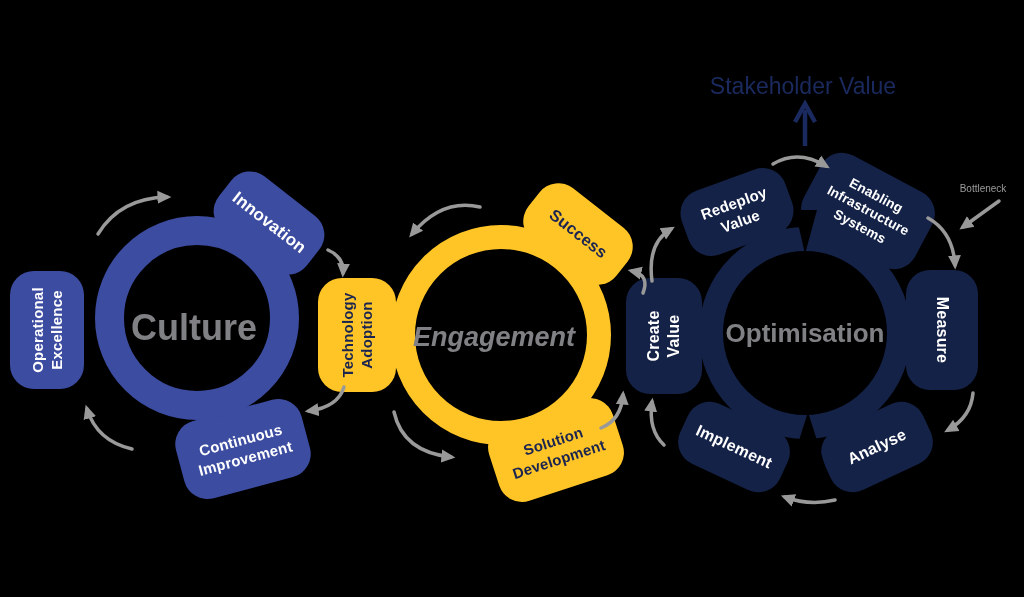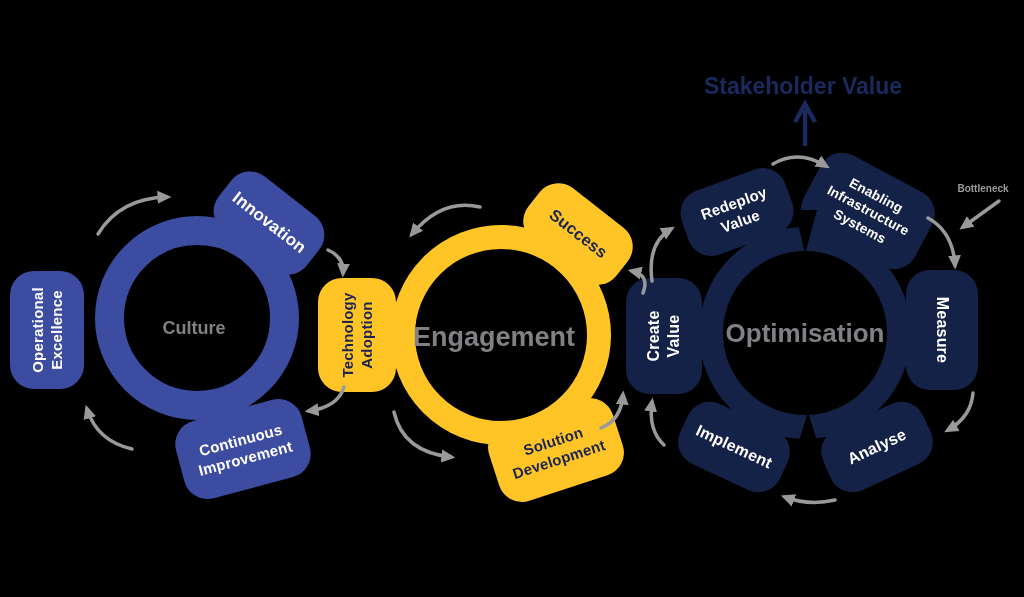--- a/index.html
+++ b/index.html
@@ -30,21 +30,21 @@
   .p-blue{background:var(--culture_blue,#3C4CA0);color:var(--petal_text_white,#fff);}
   .p-yellow{background:var(--engagement_yellow,#FFC527);color:var(--petal_text_navy,#1B2550);}
   .p-navy{background:var(--optimisation_navy,#152247);color:var(--petal_text_white,#fff);}
   .ring{position:absolute;box-sizing:border-box;border-style:solid;border-radius:50%;}
   .hub-title{
     position:absolute;transform:translate(-50%,-50%);
     font-weight:bold;color:var(--hub_title_gray,#808184);white-space:nowrap;
   }
   .float-label{
     position:absolute;transform:translate(-50%,-50%);
-    font-weight:bold;white-space:nowrap;
+    font-weight:normal;white-space:nowrap;
   }
   #overlay{position:absolute;left:0;top:0;pointer-events:none;}
   .arr{fill:none;stroke:var(--arrow_gray,#999);stroke-width:3.5;stroke-linecap:round;}
   .arrn{fill:none;stroke:var(--stakeholder_navy,#1B2A5E);stroke-width:4.5;stroke-linecap:butt;}
   .notch{fill:var(--background,#000);}
 </style>
 </head>
 <body>
 
 <div id="canvas">
@@ -117,22 +117,22 @@
   <div class="petal p-navy" style="left:734px;top:447px;width:110px;height:66px;--r:25deg;font-size:16px;">
     <div class="plines">
       <span>Implement</span>
     </div>
   </div>
 
   <div class="ring" style="left:95px;top:216px;width:204px;height:204px;border-width:29px;border-color:var(--culture_blue,#3C4CA0);"></div>
   <div class="ring" style="left:391px;top:225px;width:220px;height:220px;border-width:24px;border-color:var(--engagement_yellow,#FFC527);"></div>
   <div class="ring" style="left:699px;top:227px;width:212px;height:212px;border-width:24px;border-color:var(--optimisation_navy,#152247);"></div>
 
-  <div class="hub-title" style="left:194px;top:328px;font-size:18px;">Culture</div>
-  <div class="hub-title" style="left:494px;top:337px;font-size:27px;">Engagement</div>
+  <div class="hub-title" style="left:194px;top:328px;font-size:36px;">Culture</div>
+  <div class="hub-title" style="left:494px;top:337px;font-size:27px;font-style:italic;">Engagement</div>
   <div class="hub-title" style="left:805px;top:333px;font-size:26px;text-align:right;">Optimisation</div>
 
   <div class="float-label" style="left:803px;top:86px;font-size:23px;color:var(--stakeholder_navy,#1B2A5E);">Stakeholder Value</div>
   <div class="float-label" style="left:983px;top:188px;font-size:10px;color:var(--bottleneck_gray,#9A9A9A);">Bottleneck</div>
 
   <svg id="overlay" width="1024" height="597" viewBox="0 0 1024 597">
     <defs>
       <marker id="ah" viewBox="0 0 10 10" refX="6.5" refY="5" markerWidth="4.2" markerHeight="4.2" orient="auto">
         <path d="M0,0.6 L9.5,5 L0,9.4 Z" fill="#999999"></path>
       </marker>

